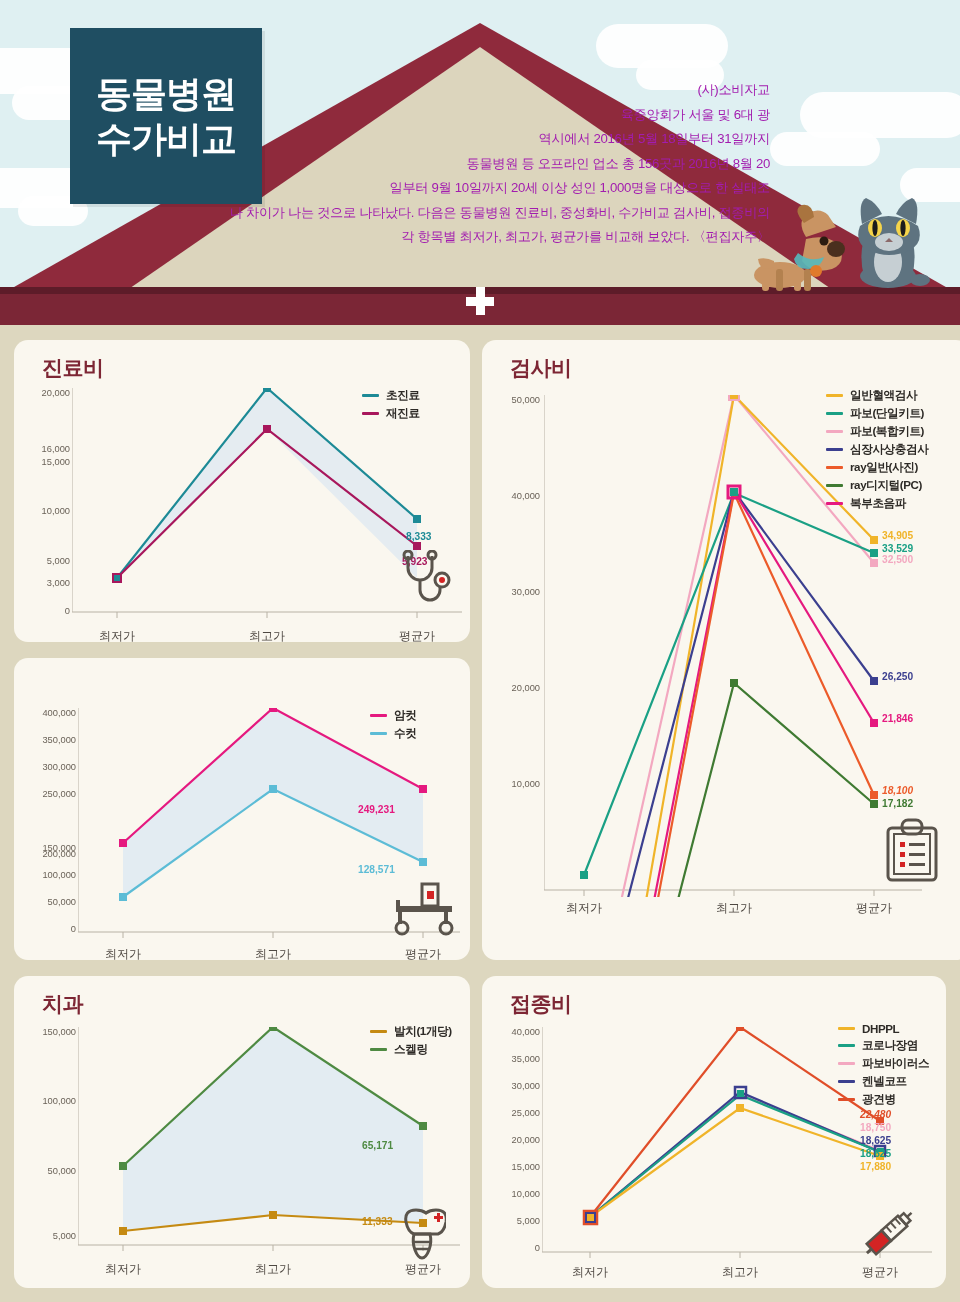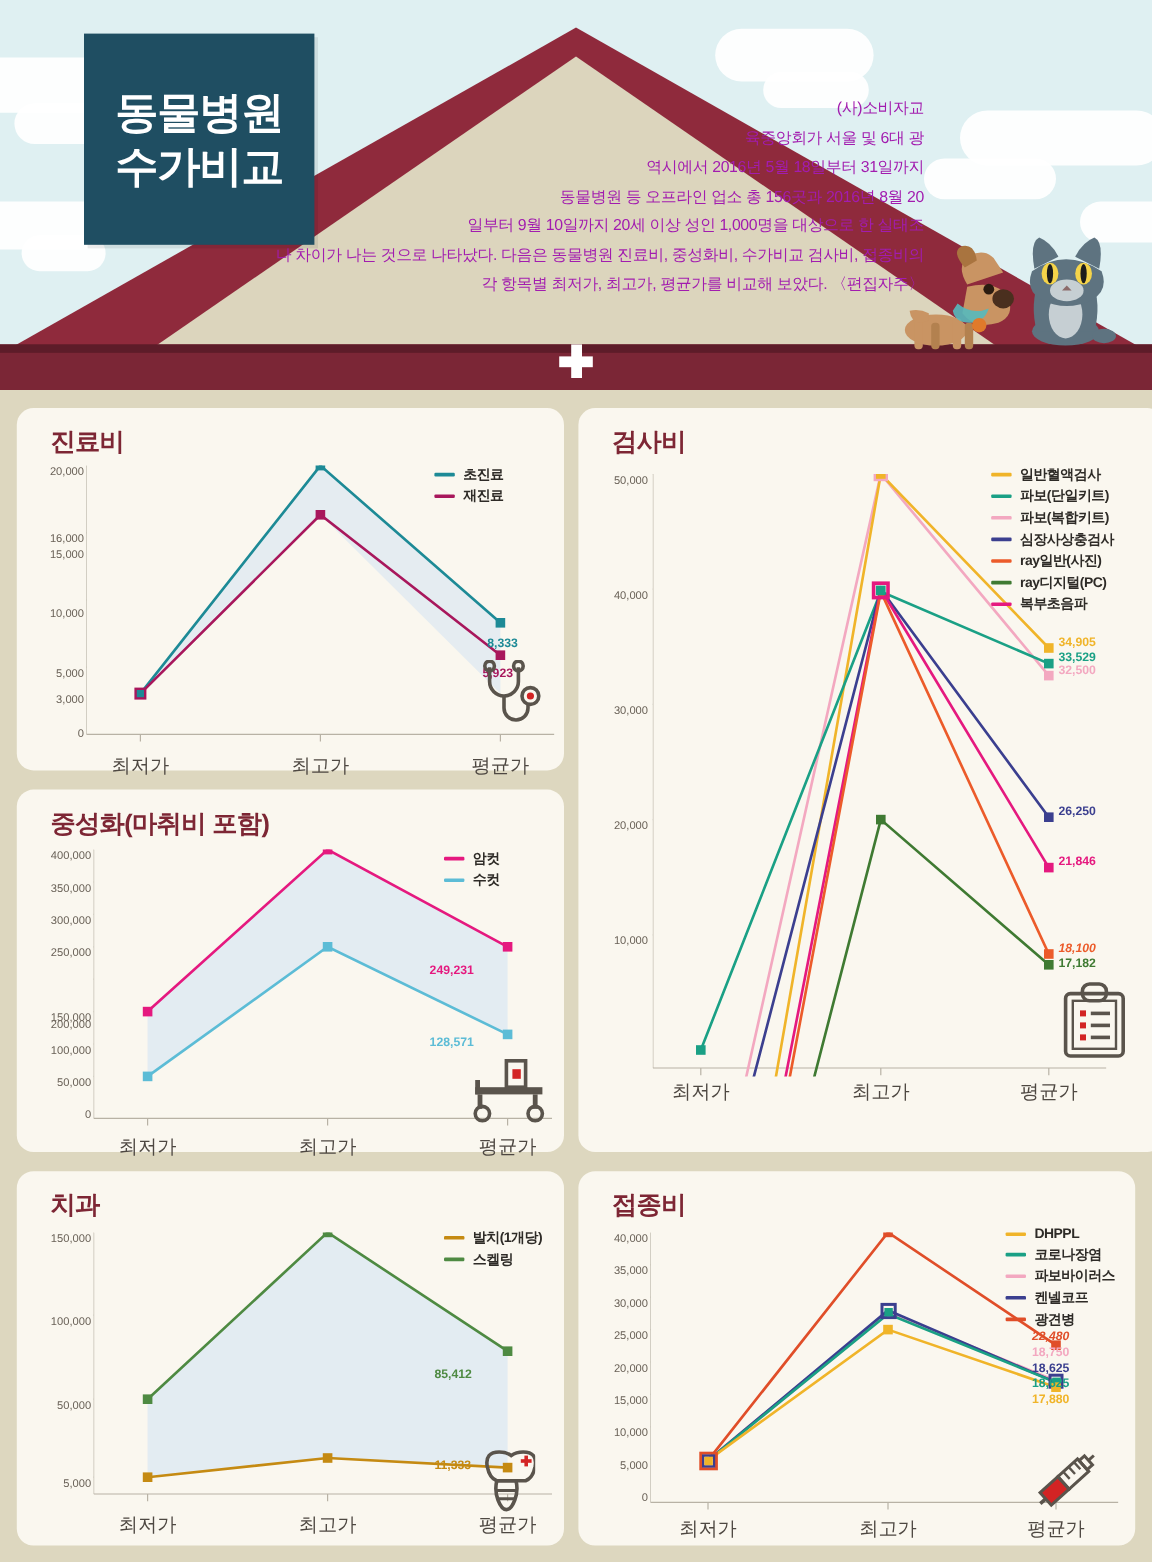--- a/index.html
+++ b/index.html
@@ -37,21 +37,21 @@
   
   .card{position:absolute;background:#faf7ef;border-radius:14px;}
   #c1{left:14px;top:340px;width:456px;height:302px;}
   #c2{left:482px;top:340px;width:488px;height:620px;}
   #c3{left:14px;top:658px;width:456px;height:302px;}
   #c4{left:14px;top:976px;width:456px;height:312px;}
   #c5{left:482px;top:976px;width:464px;height:312px;}
   .c-title{position:absolute;left:28px;top:14px;color:#7d2634;font-size:21px;font-weight:bold;letter-spacing:-.5px;}
   .plot{position:absolute;}
   .tick-lbl{position:absolute;font-size:9.3px;color:#6a6258;text-align:right;white-space:nowrap;}
-  .xlbl{position:absolute;font-size:16px;color:#4e4842;text-align:center;white-space:nowrap;}
+  .xlbl{position:absolute;font-size:12px;color:#4e4842;text-align:center;white-space:nowrap;}
   .dlbl{position:absolute;font-size:10.2px;white-space:nowrap;font-weight:bold;}
   .legend{position:absolute;}
   .lg-row{display:flex;align-items:center;margin-bottom:3px;}
   .lg-line{width:17px;height:3px;margin-right:7px;border-radius:1px;flex:none;}
   .lg-txt{font-size:11.6px;color:#2e2b27;font-weight:bold;letter-spacing:-.4px;white-space:nowrap;}
   svg{display:block;}
   .deco{position:absolute;}
 </style>
 </head>
 <body>
@@ -290,21 +290,20 @@
     <rect x="16" y="24" width="5" height="5" fill="#d32424"></rect>
     <rect x="16" y="34" width="5" height="5" fill="#d32424"></rect>
     <rect x="16" y="44" width="5" height="5" fill="#d32424"></rect>
     <rect x="25" y="25" width="16" height="3" fill="#5a544c"></rect>
     <rect x="25" y="35" width="16" height="3" fill="#5a544c"></rect>
     <rect x="25" y="45" width="16" height="3" fill="#5a544c"></rect>
   </svg>
 </div>
 
 <div class="card" id="c3">
-  <div class="c-title">중성화(마취비 포함)</div>
 
   <div class="tick-lbl" style="left:0px;top:50px;width:62px;">400,000</div>
   <div class="tick-lbl" style="left:0px;top:77px;width:62px;">350,000</div>
   <div class="tick-lbl" style="left:0px;top:104px;width:62px;">300,000</div>
   <div class="tick-lbl" style="left:0px;top:131px;width:62px;">250,000</div>
   <div class="tick-lbl" style="left:0px;top:158px;width:62px;margin-top:33px;">200,000</div>
   <div class="tick-lbl" style="left:0px;top:185px;width:62px;">150,000</div>
   <div class="tick-lbl" style="left:0px;top:212px;width:62px;">100,000</div>
   <div class="tick-lbl" style="left:0px;top:239px;width:62px;">50,000</div>
   <div class="tick-lbl" style="left:0px;top:266px;width:62px;">0</div>
@@ -386,21 +385,21 @@
     <rect x="191" y="-4" width="8" height="8" fill="#4e8a42"></rect>
     <rect x="341" y="95" width="8" height="8" fill="#4e8a42"></rect>
     <rect x="41" y="200" width="8" height="8" fill="#c58a12"></rect>
     <rect x="191" y="184" width="8" height="8" fill="#c58a12"></rect>
     <rect x="341" y="192" width="8" height="8" fill="#c58a12"></rect>
     <line x1="45" y1="218" x2="45" y2="224" stroke="#b8b2a5"></line>
     <line x1="195" y1="218" x2="195" y2="224" stroke="#b8b2a5"></line>
     <line x1="345" y1="218" x2="345" y2="224" stroke="#b8b2a5"></line>
   </svg>
 
-  <div class="dlbl" style="left:348px;top:164px;color:#4e8a42;">85,412</div>
+  <div class="dlbl" style="left:348px;top:164px;color:#4e8a42;">65,171</div>
   <div class="dlbl" style="left:348px;top:240px;color:#c58a12;">11,333</div>
 
   <div class="xlbl" style="left:79px;top:285px;width:60px;">최저가</div>
   <div class="xlbl" style="left:229px;top:285px;width:60px;">최고가</div>
   <div class="xlbl" style="left:379px;top:285px;width:60px;">평균가</div>
 
   <div class="legend" style="left:356px;top:48px;">
     <div class="lg-row">
         <span class="lg-line" style="background:#c58a12;"></span>
         <span class="lg-txt">발치(1개당)</span>

